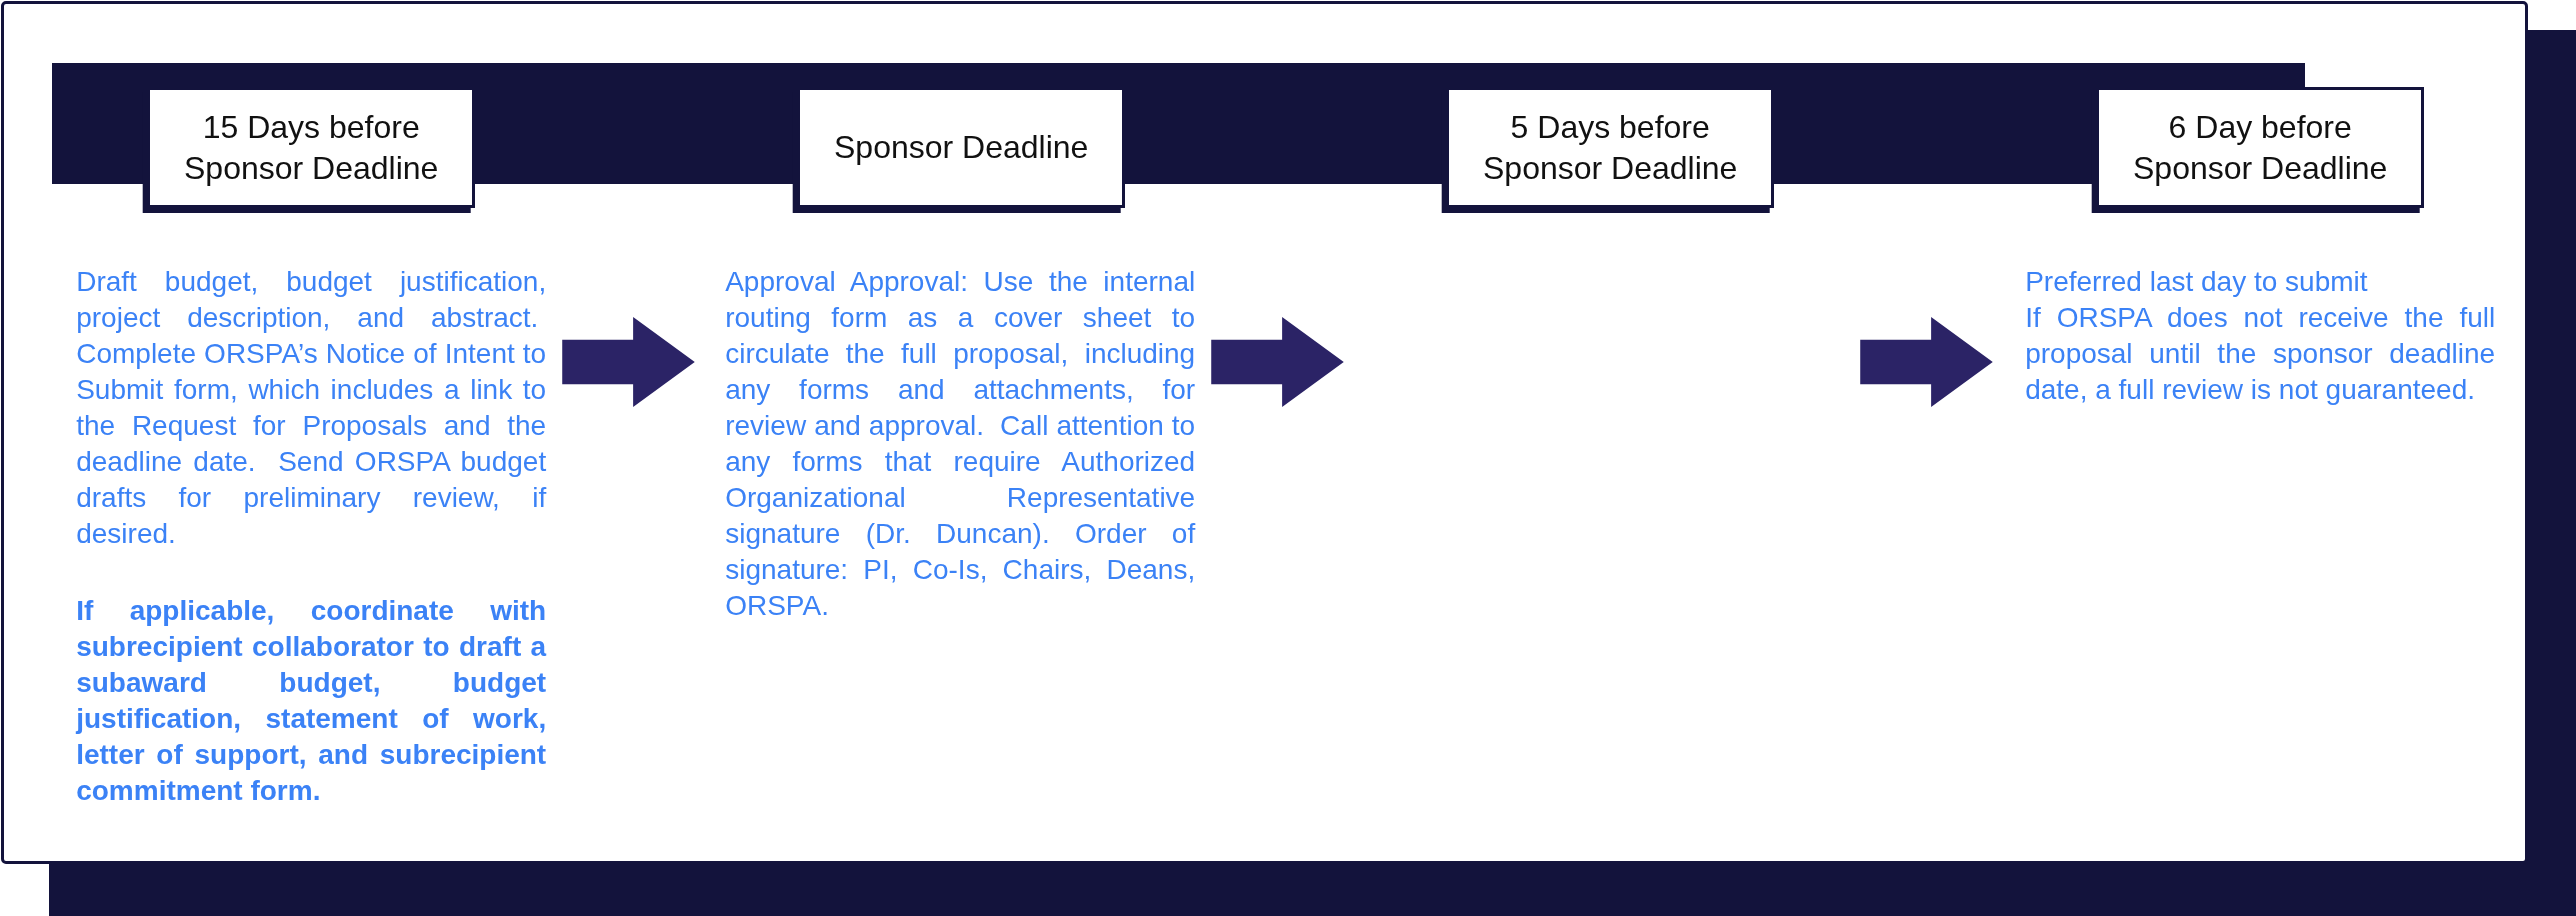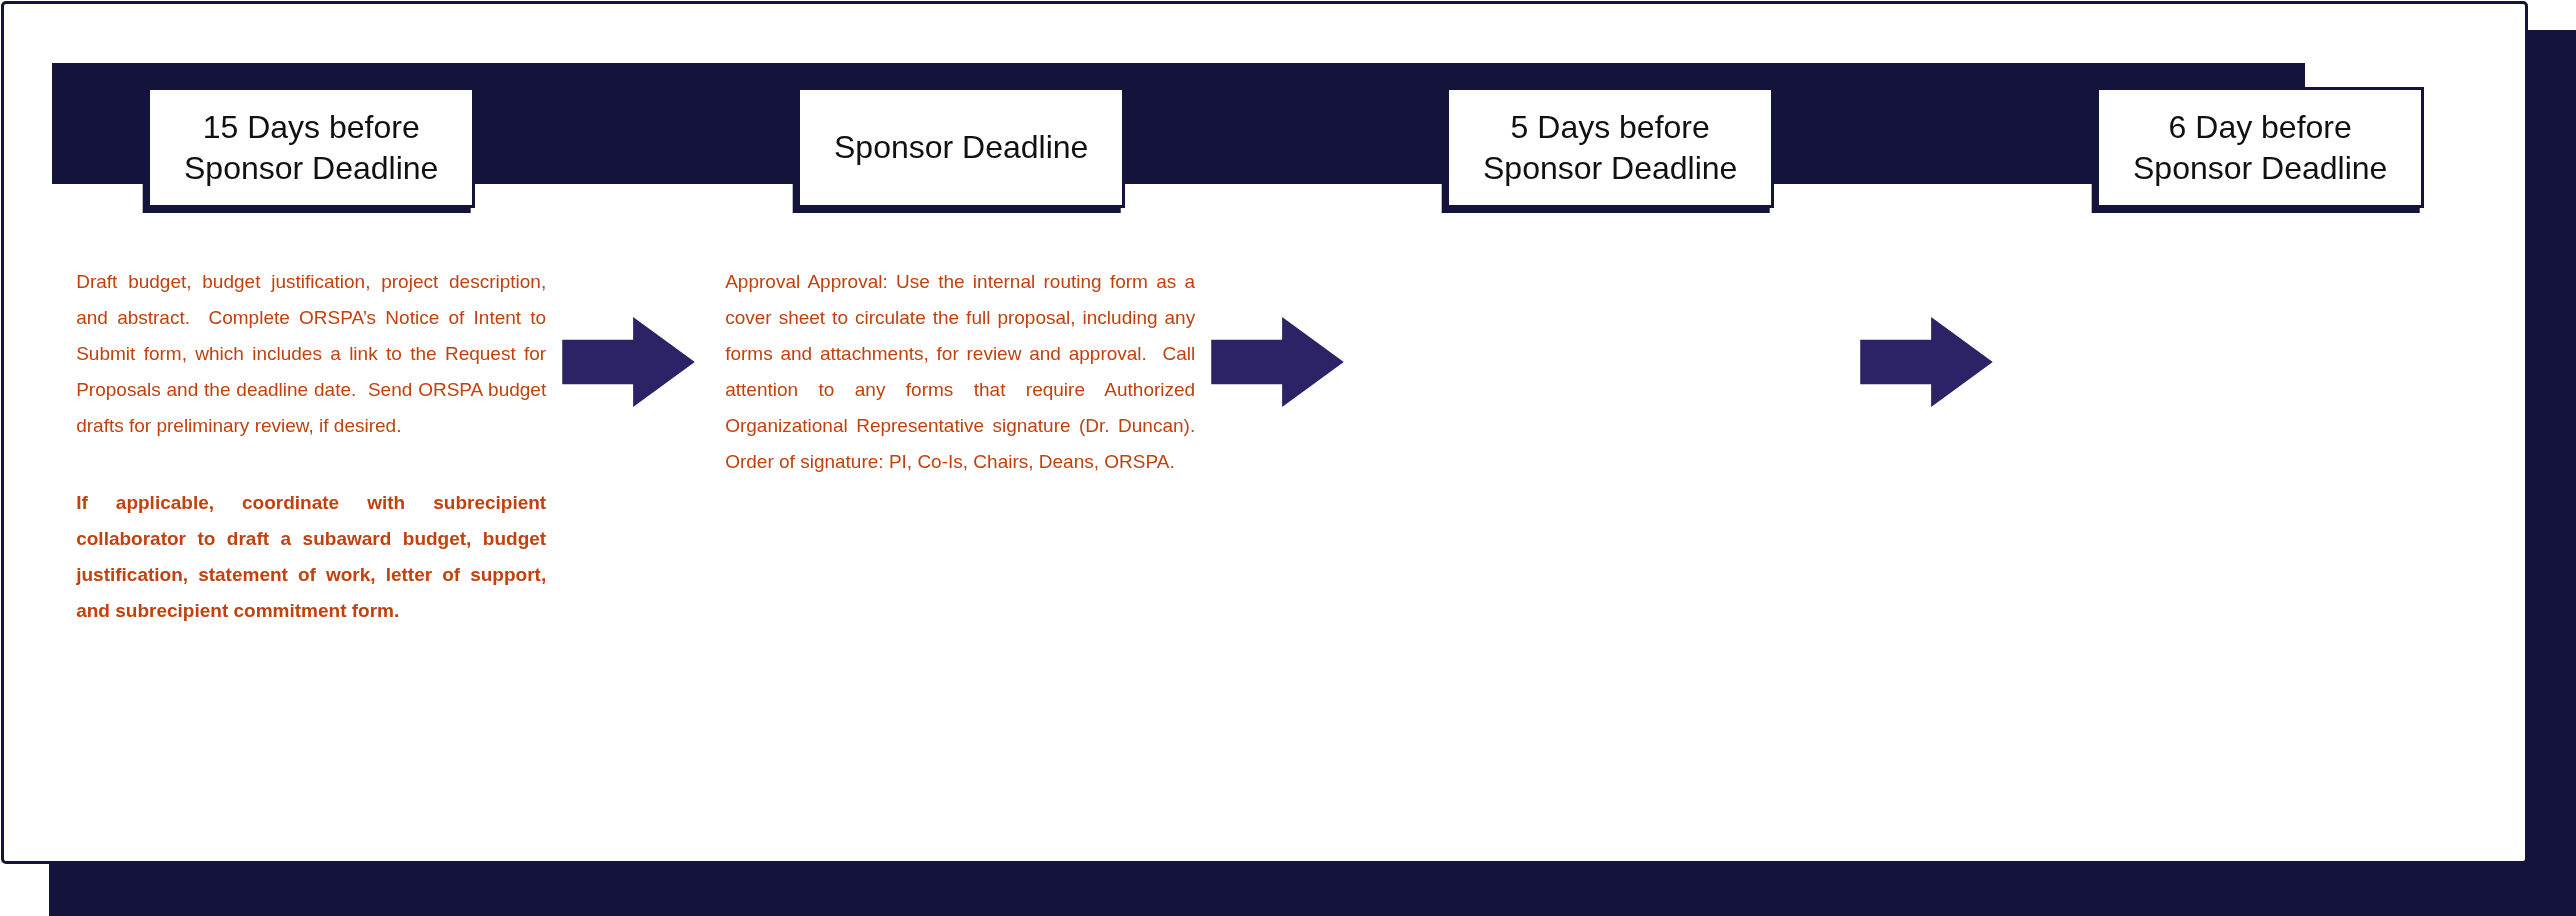--- a/index.html
+++ b/index.html
@@ -24,21 +24,21 @@
   .hbox{
     position:absolute;top:83px;width:328px;height:121px;
     box-sizing:border-box;background:#ffffff;border:3.1px solid #13133C;
     box-shadow:-4.3px 5px 0 0 #13133C;
     display:flex;flex-direction:column;align-items:center;justify-content:center;
     text-align:center;font-size:32px;line-height:41px;color:#111111;
   }
   .hbox-1{left:143px}.hbox-2{left:793px}.hbox-3{left:1442px}.hbox-4{left:2092px}
   .col{
     position:absolute;top:260px;width:470px;
-    font-size:19px;line-height:36px;text-align:justify;color:#c2410c;
+    font-size:28px;line-height:36px;text-align:justify;color:#3b82f6;
   }
   .col p{margin:0;}
   .col p + p{margin-top:41px;font-weight:bold;}
   .col-1{left:72px}.col-2{left:721px}.col-3{left:1370px}.col-4{left:2021px}
   .arrow{position:absolute;top:313px;width:133px;height:90px;}
   .arrow-1{left:558px}.arrow-2{left:1207px}.arrow-3{left:1856px}
   .arrow svg{display:block;width:100%;height:100%;}
   .italic-word{}
 </style>
 </head>
@@ -68,20 +68,23 @@
   <div class="col col-1">
     <p>Draft budget, budget justification, project description, and abstract.&nbsp; Complete ORSPA’s Notice of Intent to Submit form, which includes a link to the Request for Proposals and the deadline date.&nbsp; Send ORSPA budget drafts for preliminary review, if desired.</p>
     <p>If applicable, coordinate with subrecipient collaborator to draft a subaward budget, budget justification, statement of work, letter of support, and subrecipient commitment form.</p>
   </div>
 
   <div class="col col-2">
     <p><span>Approval Approval: Use the internal routing form as a cover sheet to circulate the </span><span class="italic-word">full</span><span> proposal, including any forms and attachments, for review and approval.&nbsp; Call attention to any forms that require Authorized Organizational Representative signature (Dr. Duncan). Order of signature: PI, Co-Is, Chairs, Deans, ORSPA.</span></p>
   </div>
 
 
+  <div class="col col-4">
+    <p><span>Preferred last day to submit</span><br><span>If ORSPA does not receive the full proposal until the sponsor deadline date, a full review is not guaranteed.</span></p>
+  </div>
 
   <div class="arrow arrow-1">
     <svg viewBox="0 0 215 146" xmlns="http://www.w3.org/2000/svg" aria-hidden="true">
       <polygon points="0,37 115,37 115,0 215,73 115,146 115,109 0,109" fill="#2B2366"></polygon>
     </svg>
   </div>
   <div class="arrow arrow-2">
     <svg viewBox="0 0 215 146" xmlns="http://www.w3.org/2000/svg" aria-hidden="true">
       <polygon points="0,37 115,37 115,0 215,73 115,146 115,109 0,109" fill="#2B2366"></polygon>
     </svg>

